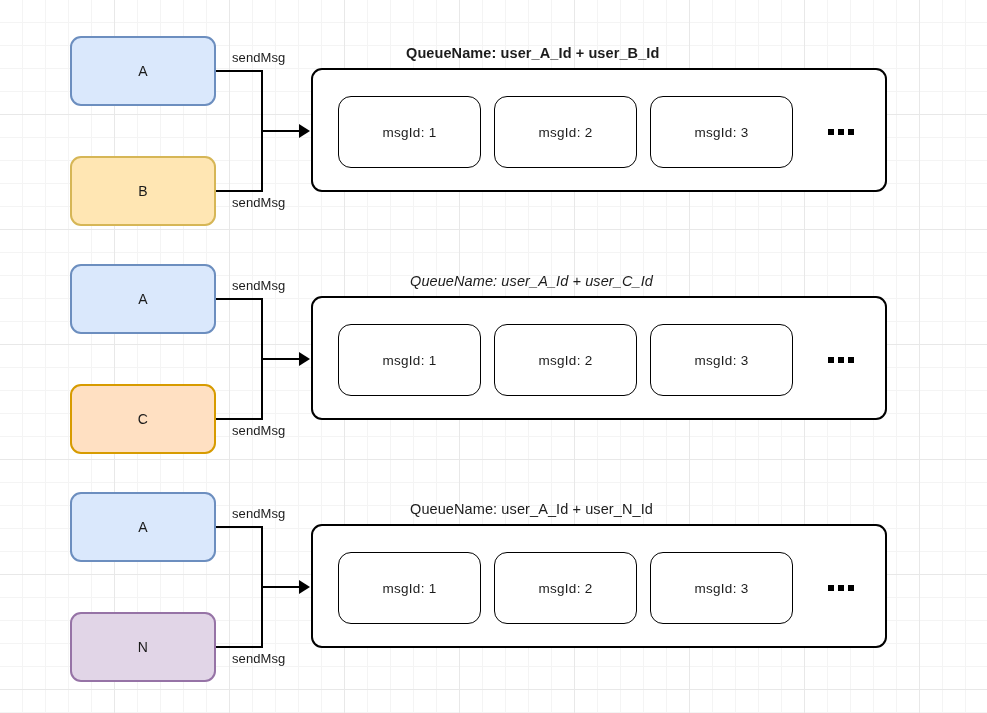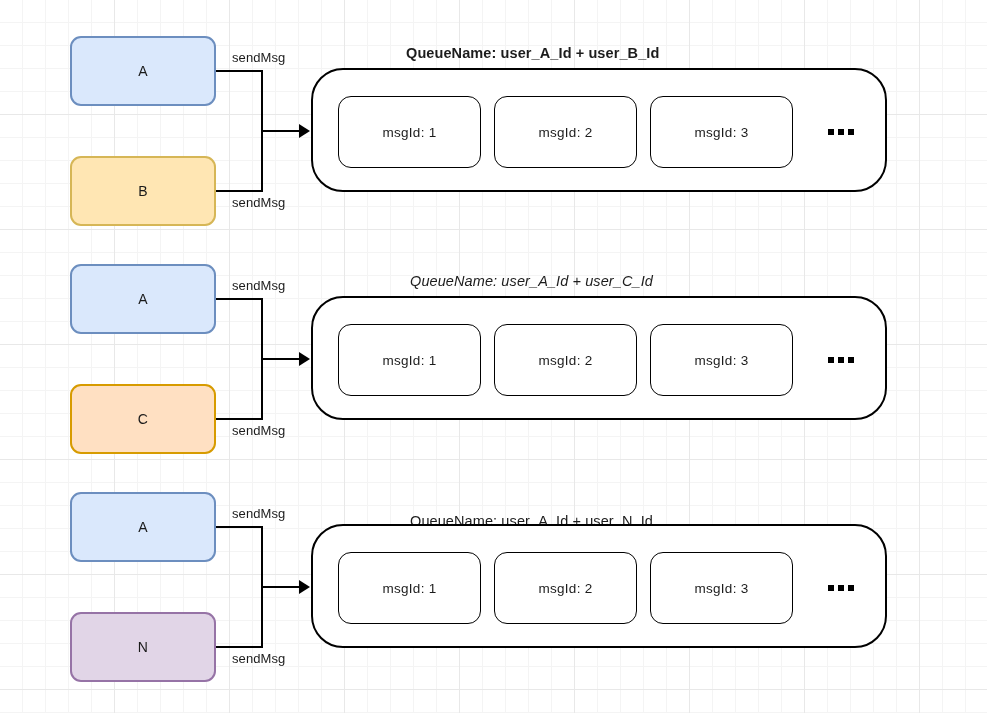--- a/index.html
+++ b/index.html
@@ -43,21 +43,21 @@
     justify-content: center;
     font-size: 14px;
     color: #1a1a1a;
     letter-spacing: 0.2px;
   }
 
   
   .queue-box {
     box-sizing: border-box;
     border: 2px solid #000000;
-    border-radius: 32px;
+    border-radius: 11px;
     background: #ffffff;
   }
 
   .queue-label {
     font-size: 14.5px;
     color: #1c1c1c;
     white-space: nowrap;
     letter-spacing: 0.1px;
   }
 
@@ -210,21 +210,21 @@
 
     <div class="abs edge-line edge-h" style="left:216px; top:70px; width:47px;"></div>
     <div class="abs edge-line edge-h" style="left:216px; top:190px; width:47px;"></div>
     <div class="abs edge-line edge-v" style="left:261px; top:70px; height:122px;"></div>
     <div class="abs edge-line edge-h" style="left:261px; top:130px; width:42px;"></div>
     <div class="abs arrow-head" style="left:299px; top:124px;"></div>
 
     <div class="abs edge-label" style="left:232px; top:50px;">sendMsg</div>
     <div class="abs edge-label" style="left:232px; top:195px;">sendMsg</div>
 
-    <div class="abs queue-label" style="left:410px; top:45px;margin-top:12px;">QueueName:  user_A_Id + user_N_Id</div>
+    <div class="abs queue-label" style="left:410px; top:45px;">QueueName:  user_A_Id + user_N_Id</div>
 
     <div class="abs queue-box" style="left:311px; top:68px; width:576px; height:124px;">
       <div class="abs msg-box" style="left:25px; top:26px; width:143px; height:72px;">
         <span>msgId:  1</span>
       </div>
       <div class="abs msg-box" style="left:181px; top:26px; width:143px; height:72px;">
         <span>msgId:  2</span>
       </div>
       <div class="abs msg-box" style="left:337px; top:26px; width:143px; height:72px;">
         <span>msgId:  3</span>

